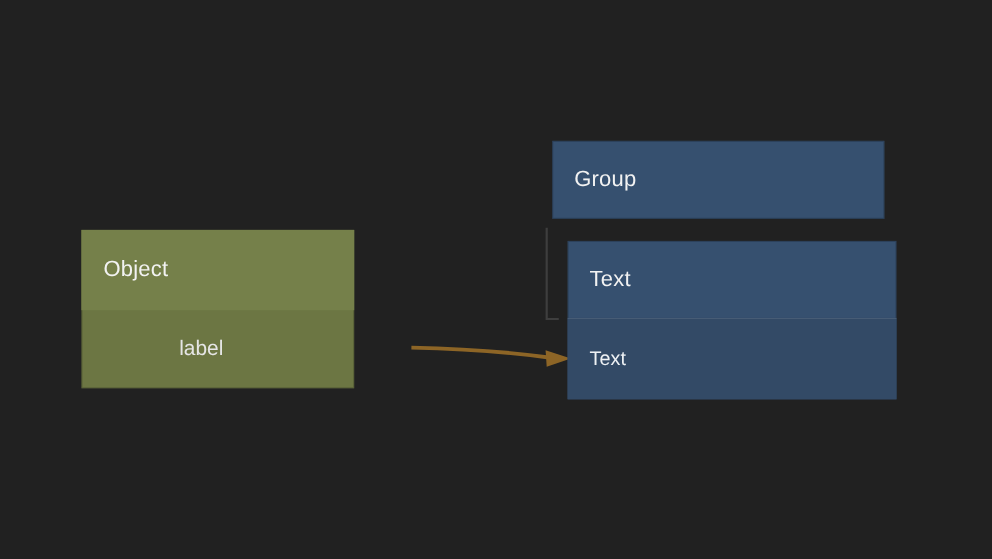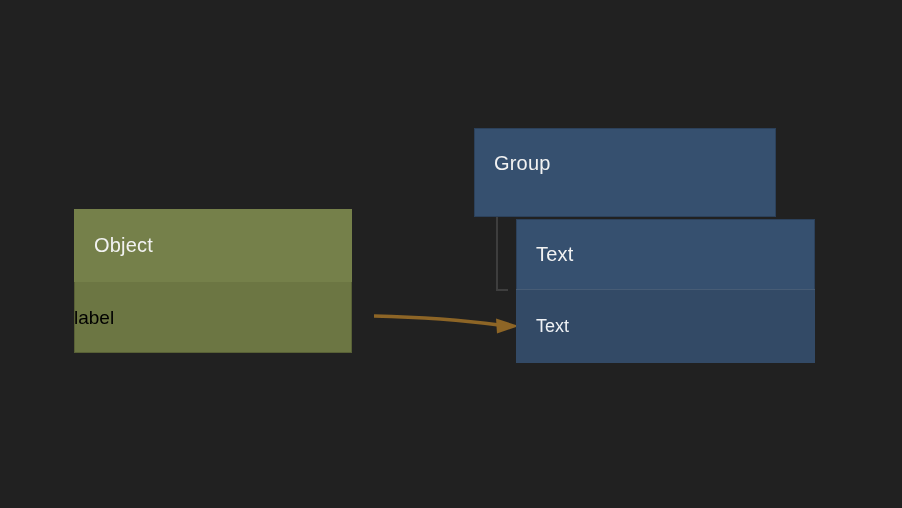--- a/index.html
+++ b/index.html
@@ -30,42 +30,42 @@
     display: flex;
     align-items: center;
     box-sizing: border-box;
     padding-left: 20px;
     font-size: 20px;
     letter-spacing: 0.2px;
   }
   
   .node-object {
     left: 74px; top: 209px;
-    width: 278px; height: 144px;
+    width: 248px; height: 144px;
     background: #6c7643;
     box-shadow: inset 0 0 0 1px rgba(0,0,0,0.18);
   }
   .node-object .node-header {
     height: 73px;
     background: #75804a;
   }
   .node-object .node-body {
     height: 71px;
     display: flex;
     align-items: center;
-    justify-content: flex-start;
+    justify-content: center;
     box-sizing: border-box;
     padding-right: 30px;
     font-size: 19px;
-    color: #000000;
+    color: #e5e5e5;
   }
   
   .node-group {
-    left: 474px; top: 128px;
-    width: 302px; height: 89px;
+    left: 502px; top: 128px;
+    width: 302px; height: 71px;
     background: #36506f;
     box-shadow: inset 0 0 0 1px rgba(0,0,0,0.18);
   }
   .node-group .node-header { height: 71px; background: transparent; }
   
   .node-text {
     left: 516px; top: 219px;
     width: 299px; height: 144px;
     background: #36506f;
     box-shadow: inset 0 0 0 1px rgba(0,0,0,0.18);

